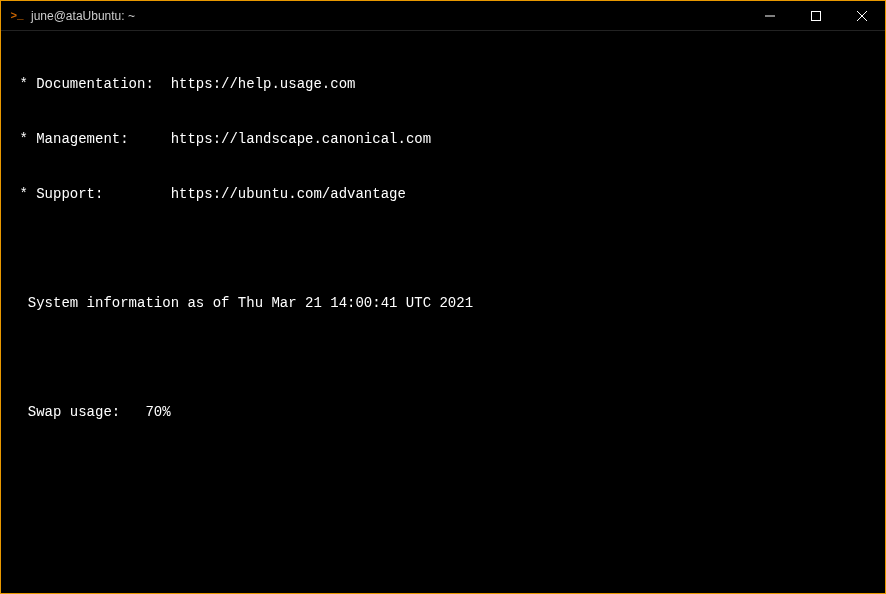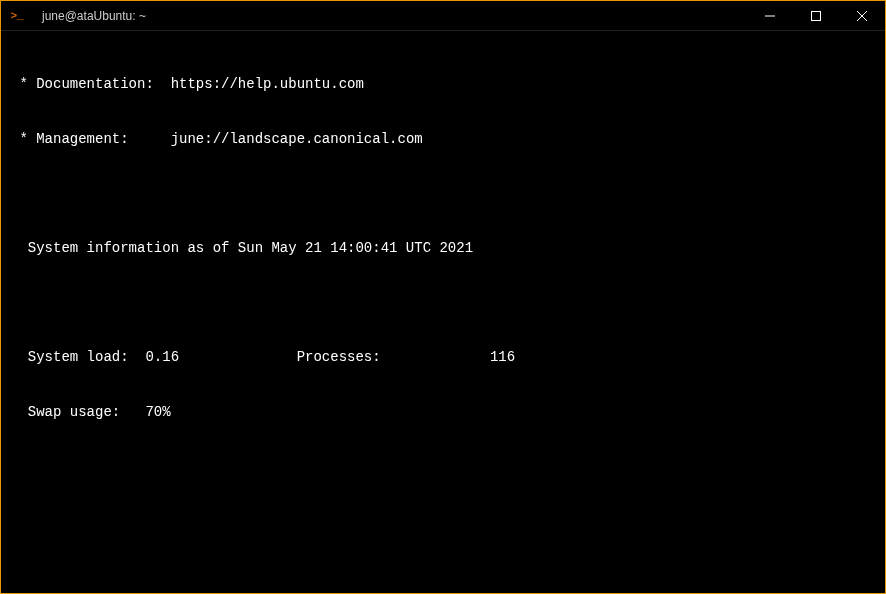--- a/index.html
+++ b/index.html
@@ -44,21 +44,20 @@
       align-items: center;
       justify-content: center;
       color: #cc6600;
       font-size: 11px;
       font-weight: bold;
     }
     .titlebar-title {
       color: #ccc;
       font-size: 12px;
       font-family: 'Segoe UI', sans-serif;
-      margin-left: 11px;
     }
     .titlebar-controls {
       display: flex;
       height: 100%;
     }
     .control-btn {
       width: 46px;
       height: 100%;
       display: flex;
       align-items: center;
@@ -104,26 +103,26 @@
       </div>
       <div class="control-btn close">
         <svg width="10" height="10" viewBox="0 0 10 10">
             <line x1="0" y1="0" x2="10" y2="10" stroke="#fff" stroke-width="1"></line>
             <line x1="10" y1="0" x2="0" y2="10" stroke="#fff" stroke-width="1"></line>
           </svg>
       </div>
     </div>
   </div>
   <div class="terminal-content">
-    <div class="line"><span> * Documentation:  </span><span>https://help.ubuntu.com</span></div>
-    <div class="line"><span> * Management:     </span><span>june://landscape.canonical.com</span></div>
+    <div class="line"><span> * Documentation:  </span><span>https://help.usage.com</span></div>
+    <div class="line"><span> * Management:     </span><span>https://landscape.canonical.com</span></div>
+    <div class="line"><span> * Support:        </span><span>https://ubuntu.com/advantage</span></div>
     <div class="line"> </div>
-    <div class="line">  System information as of Sun May 21 14:00:41 UTC 2021</div>
+    <div class="line">  System information as of Thu Mar 21 14:00:41 UTC 2021</div>
     <div class="line"> </div>
-    <div class="line">  System load:  0.16              Processes:             116</div>
     <div class="line">  Swap usage:   70%</div>
     
     
     
     
     
     
     
     
     

